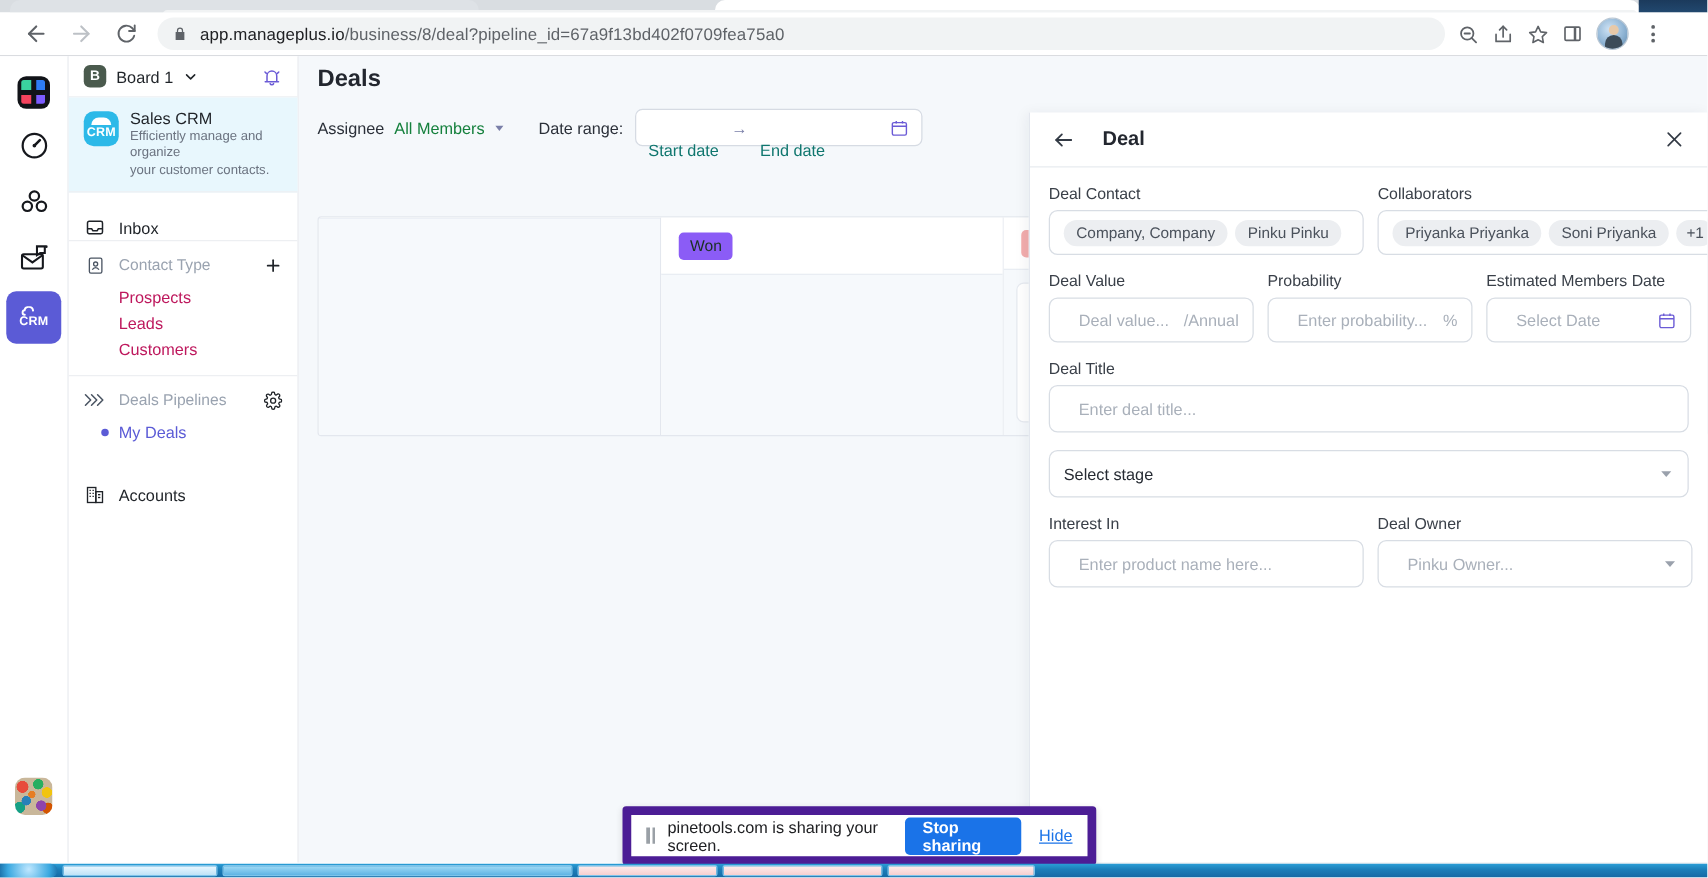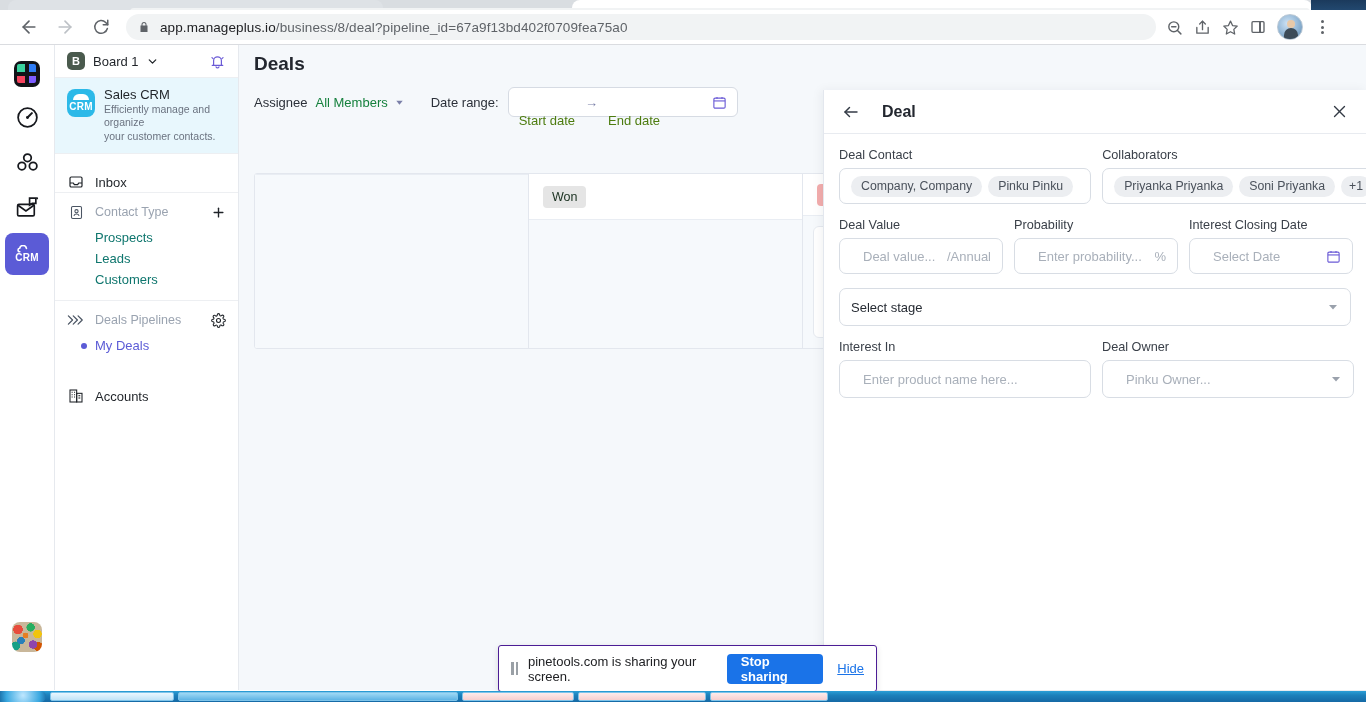--- a/index.html
+++ b/index.html
@@ -160,57 +160,57 @@
     display: flex; align-items: flex-end; height: 36px; padding: 0 12px;
     cursor: default;
   }
   .nav-row .ico { width: 18px; display:flex; align-items:center; justify-content:center; color:#1f2328; margin-right: 10px;}
   .nav-row .lbl { font-size: 13px; color: #1f2328; }
   .nav-sep { height:1px; background:#edeff2; margin: 2px 0; }
   .nav-group-row { display:flex; align-items:center; height:30px; padding:0 12px; margin-top:4px;}
   .nav-group-row .ico { width:18px; display:flex; align-items:center; justify-content:center; color:#4b5563; margin-right:10px;}
   .nav-group-row .lbl { font-size: 12.5px; color: #9aa3b0; }
   .nav-group-row .act { margin-left:auto; color:#1f2328; display:flex;}
-  .nav-sub { font-size: 13px; color:#0f766e; padding: 3px 0 3px 40px; cursor:default; }
+  .nav-sub { font-size: 13px; color:#be185d; padding: 3px 0 3px 40px; cursor:default; }
   .nav-sub.accent { color:#5b5bd6; display:flex; align-items:center; }
   .nav-sub.accent .dot { width:6px; height:6px; border-radius:50%; background:#5b5bd6; margin-left:-14px; margin-right:8px;}
 
   
   .main {
     position: absolute; left: 239px; top: 0; right: 0; height: 645px;
     background: #f5f8fb;
   }
   .main-title { font-size: 19px; font-weight: bold; color: #23272f; padding: 8px 0 0 15px; }
   .filters { display: flex; align-items: center; padding: 12px 0 0 15px; }
   .f-label { font-size: 13px; color: #2b3039; }
   .f-value { font-size: 13px; color: #15803d; margin-left: 8px; }
   .f-caret { margin-left: 6px; color:#7a7fa8; display:flex; }
   .f-daterange { font-size: 13px; color: #2b3039; margin-left: 26px; }
   .daterange-box {
     margin-left: 9px; width: 230px; height: 30px; background:#fff;
     border: 1px solid #d6dbe3; border-radius: 6px;
     display:flex; align-items:center; padding: 0 10px;
   }
-  .dr-ph { font-size: 13px; color: #4d7c0f; margin-top: 36px; }
+  .dr-ph { font-size: 13px; color: #0f766e; margin-top: 36px; }
   .dr-arrow { color:#7a7fa8; margin: 0 10px; font-size: 13px; }
   .dr-cal { margin-left:auto; color:#6b5bd6; display:flex; }
 
   .board {
     position: absolute; left: 15px; top: 128px; right: 0; height: 176px;
     display: flex; background: #ffffff;
     border: 1px solid #e3e7ee; border-radius: 3px; overflow:hidden;
   }
   .col {
     width: 274px; flex: 0 0 274px; border-right: 1px solid #e3e7ee;
     display: flex; flex-direction: column;
   }
   .col-head { height: 45px; display: flex; align-items: center; padding-left: 14px; background:#fff; }
   .badge { font-size: 12.5px; padding: 4px 9px; border-radius: 4px; }
   .badge.new { background: #ebe9fb; color: #232730; }
-  .badge.won { background: #e5e5e5; color: #19301f; }
+  .badge.won { background: #8b5cf6; color: #19301f; }
   .badge.lost { background: #f3adad; color: #3a1b1b; }
   .col-body { flex:1 1 auto; background: #f6f9fc; border-top:1px solid #e9edf3;}
   .col-card {
     margin: 10px; height: 112px; background:#fff; border:1px solid #e6eaf0; border-radius:6px;
   }
 
   .cursor { position: absolute; left: 682px; top: 350px; width: 14px; height: 20px; }
 
   
   .panel {
@@ -255,21 +255,21 @@
   .w-half    { flex: 0 0 252px; }
 
   .panel-foot {
     flex: 0 0 auto; height: 57px; border-top: 1px solid #e8ebf0;
     display:flex; align-items:center; justify-content:flex-end; padding-right: 16px; gap: 12px;
   }
 
   
   .share-bar {
     position: absolute; left: 498px; top: 645px; width: 379px; height: 47px;
-    background:#fff; border:1px solid #4c1d95; border-radius: 3px;
+    background:#fff; border:7px solid #4c1d95; border-radius: 3px;
     box-shadow: 0 2px 6px rgba(0,0,0,.12);
     display:flex; align-items:center; padding: 0 12px; z-index: 20;
   }
   .pause-ico { display:flex; gap:2px; margin-right: 10px; }
   .pause-ico i { width:2.5px; height:13px; background:#9aa0a6; display:block; }
   .share-text { font-size: 13px; color: #202124; }
   .btn-stop {
     margin-left: 14px; background:#1a73e8; color:#fff; font-size: 13px; font-weight:bold;
     height: 30px; padding: 0 14px; border-radius: 4px;
     display:flex; align-items:center; cursor:default;
@@ -628,35 +628,41 @@
             </div>
           </div>
           <div class="fld w-prob">
             <div class="fld-label">Probability</div>
             <div class="control">
               <span class="ph">Enter probability...</span>
               <span class="suffix pct">%</span>
             </div>
           </div>
           <div class="fld w-date">
-            <div class="fld-label">Interest Closing Date</div>
+            <div class="fld-label">Estimated Members Date</div>
             <div class="control">
               <span class="ph">Select Date</span>
               <span class="cal-ico">
                 <svg width="15" height="15" viewBox="0 0 24 24" fill="none" stroke="currentColor" stroke-width="1.8">
                     <rect x="3" y="5" width="18" height="16" rx="2"></rect>
                     <line x1="3" y1="9.5" x2="21" y2="9.5"></line>
                     <line x1="8" y1="3" x2="8" y2="6"></line>
                     <line x1="16" y1="3" x2="16" y2="6"></line>
                   </svg>
               </span>
             </div>
           </div>
         </div>
 
+        <div class="fld">
+          <div class="fld-label">Deal Title</div>
+          <div class="control tall">
+            <span class="ph">Enter deal title...</span>
+          </div>
+        </div>
 
         <div class="fld">
           <div class="control tall">
             <span style="font-size:13px;color:#262b33;">Select stage</span>
             <span class="caret-dn">
               <svg width="12" height="12" viewBox="0 0 24 24" fill="currentColor">
                   <polygon points="4 8 20 8 12 17"></polygon>
                 </svg>
             </span>
           </div>

